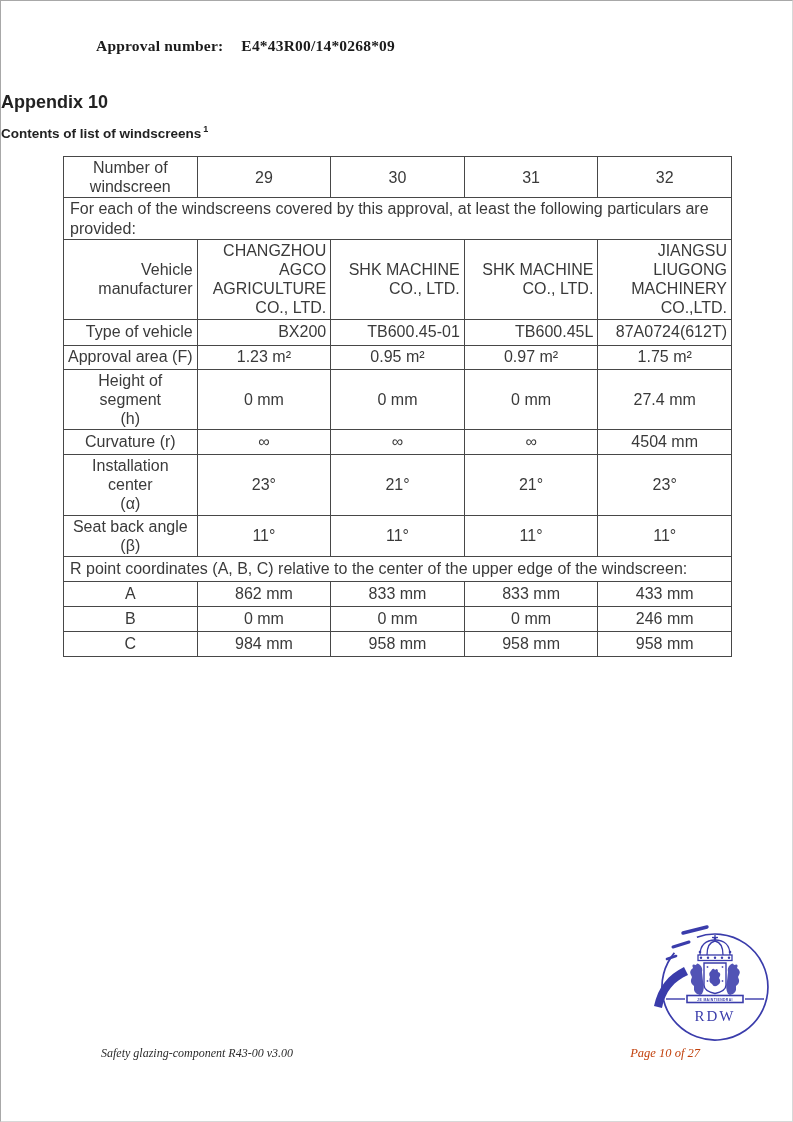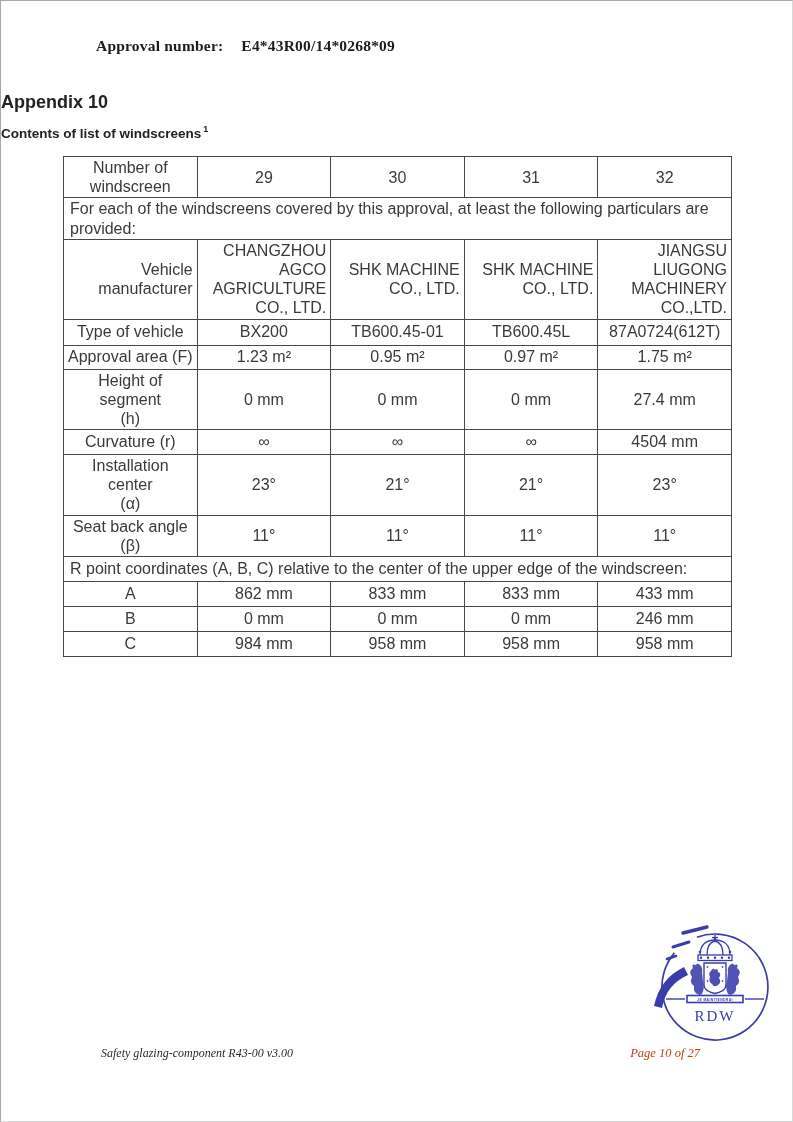--- a/index.html
+++ b/index.html
@@ -39,21 +39,21 @@
   table.main td{
     border:1px solid #474747;
     text-align:center;vertical-align:middle;
     padding:1px 4px;white-space:pre-line;
     font-weight:400;
   }
   table.main td.lefttext{text-align:left;padding-left:6px;white-space:normal;margin-left:16px;}
   tr.h31 td{height:29px;}
   tr.h24 td{height:22px;}
   tr.h62 td{height:60px;text-align:right;}
-  tr.h25 td{height:23px;}
+  tr.h25 td{height:23px;text-align:right;}
   tr.h32 td{height:30px;}
   tr.h23 td{height:21px;}
   tr.h30 td{height:28px;}
   .stamp{position:absolute;left:650px;top:918px;width:128px;height:128px;}
   .footer-left{
     position:absolute;left:100px;top:1045px;
     font-family:"Liberation Serif", serif;font-style:italic;
     font-size:12px;color:#2a2a2a;
   }
   .footer-right{

